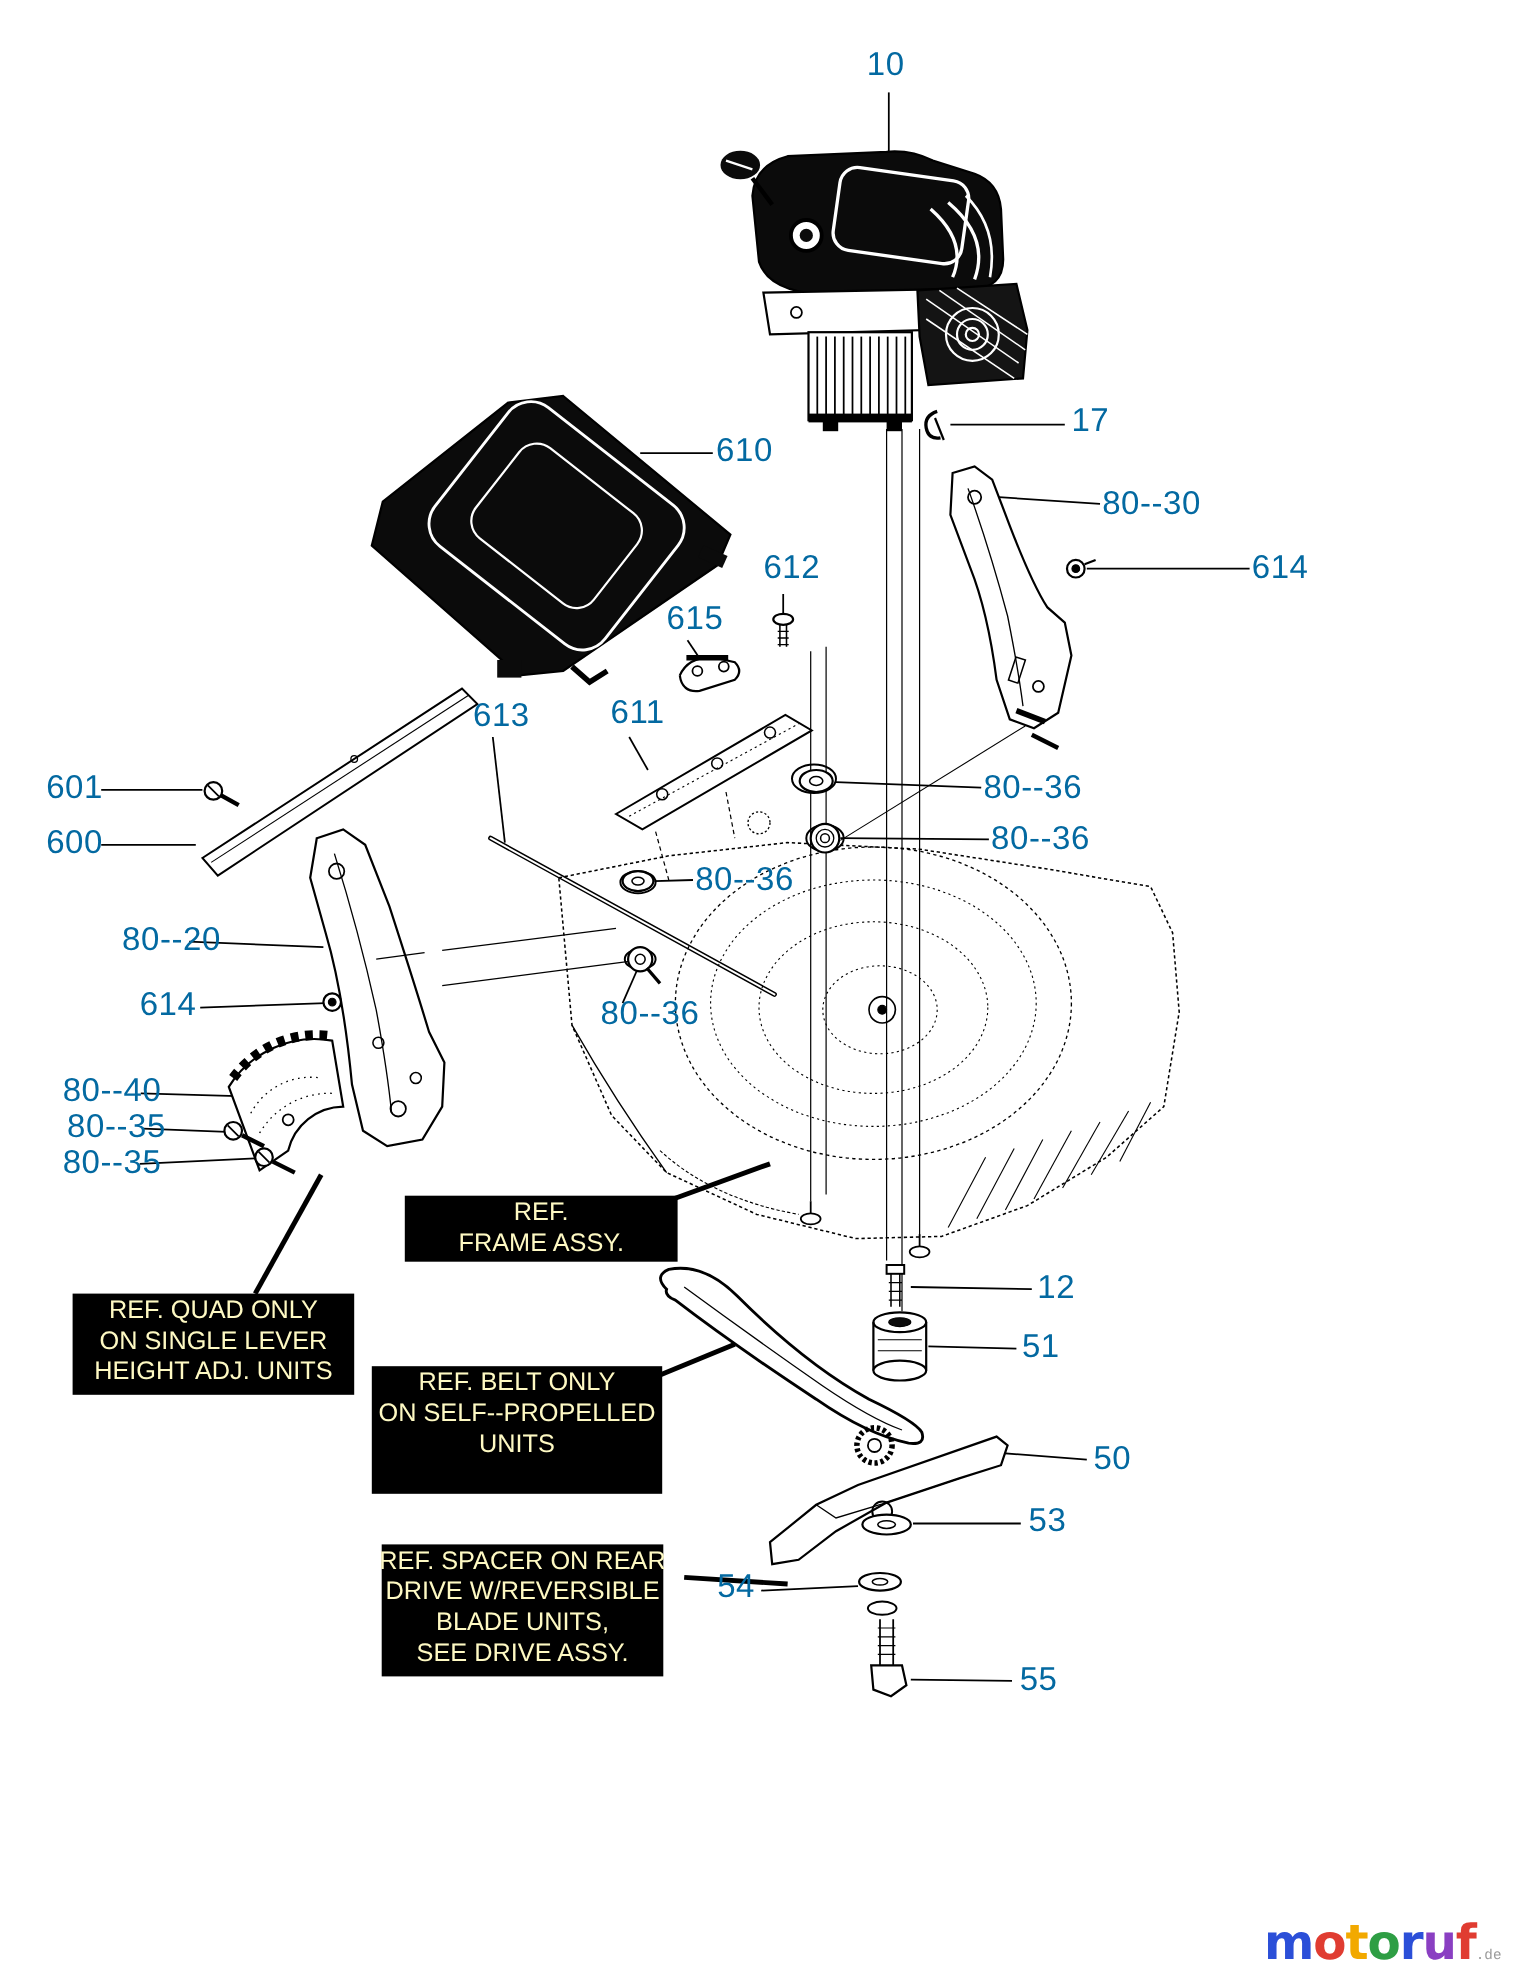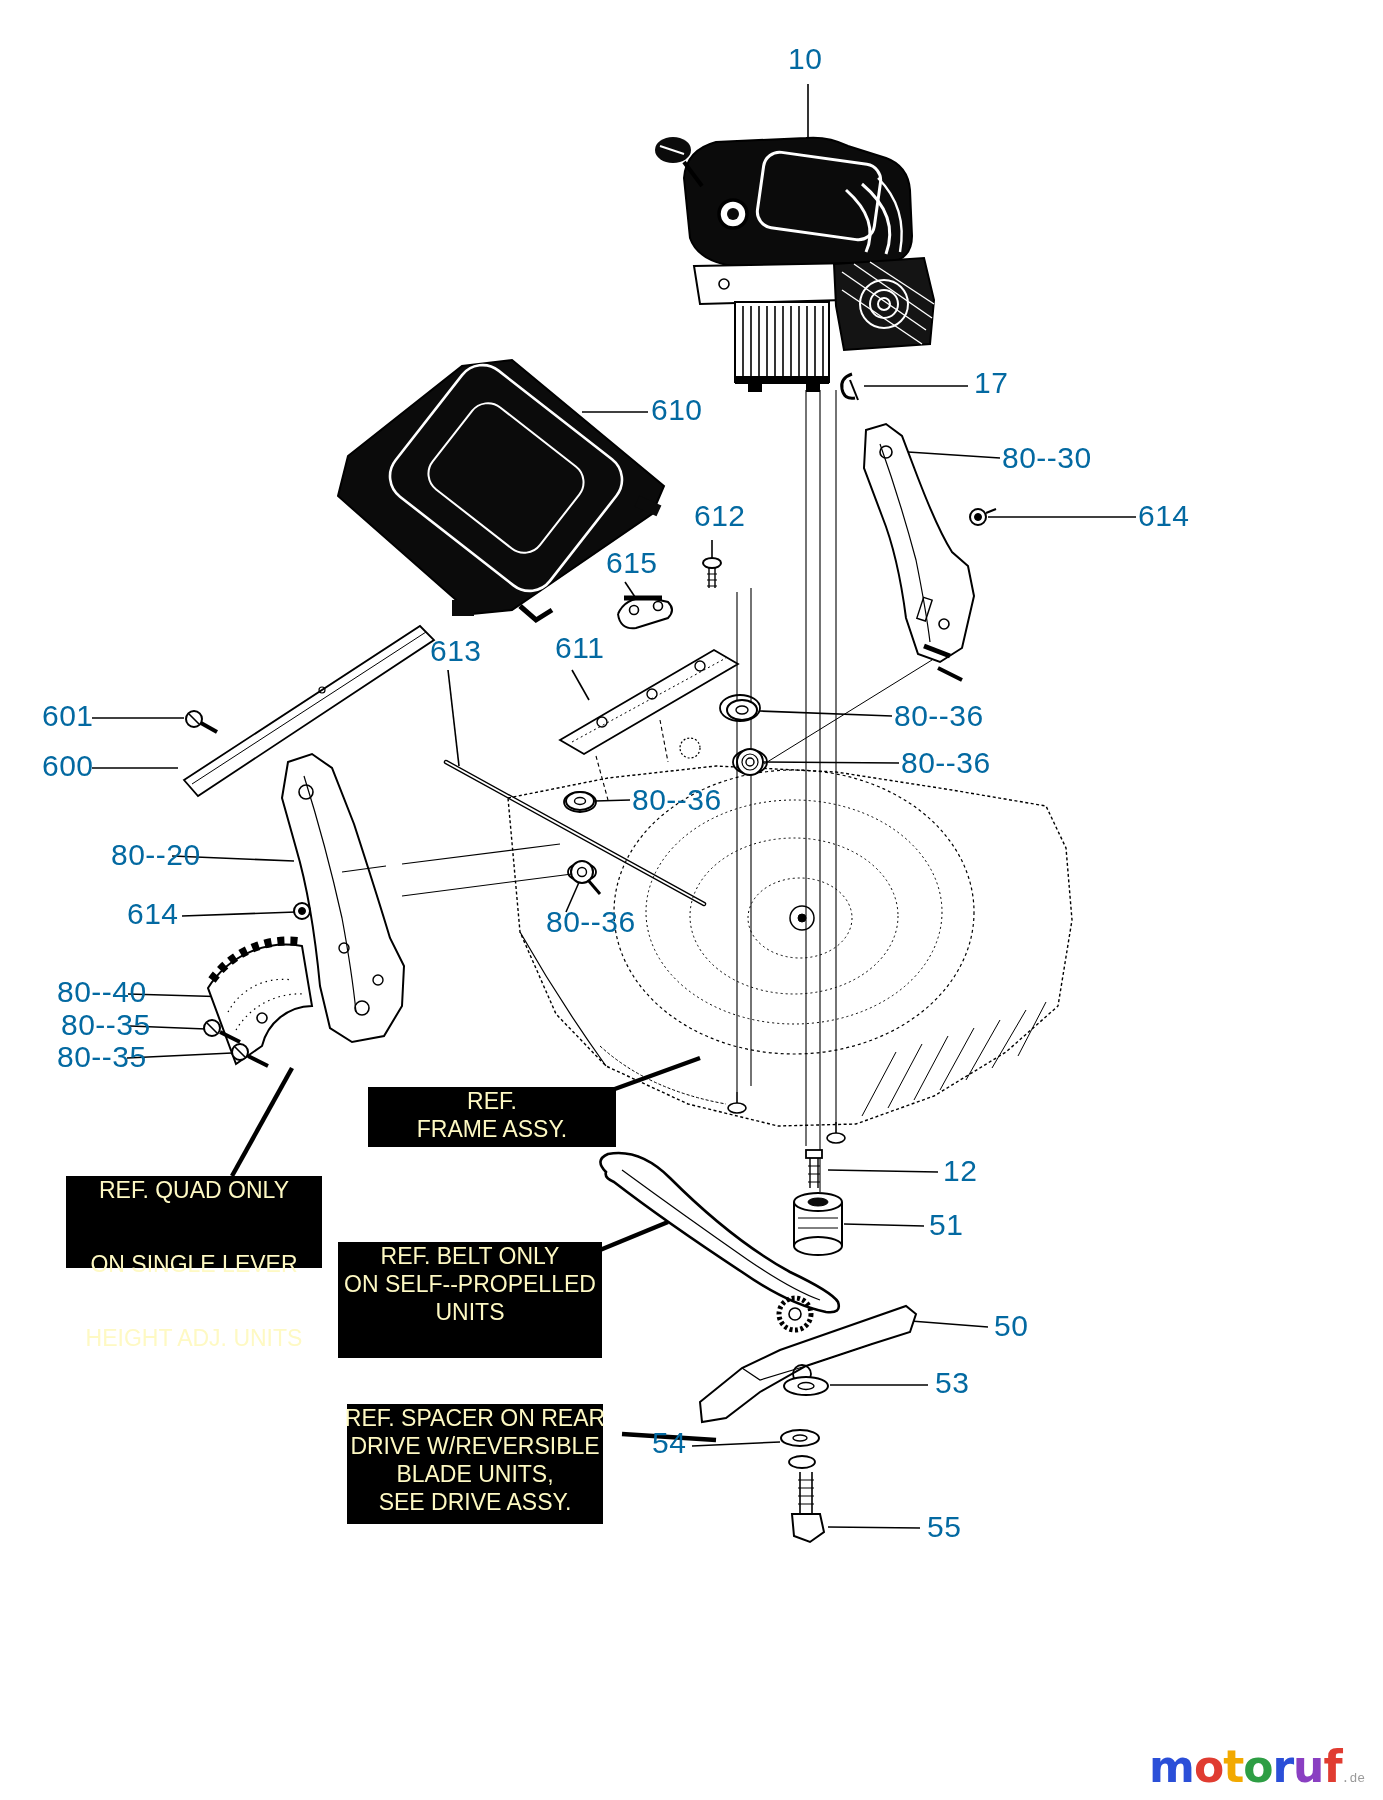--- a/index.html
+++ b/index.html
@@ -352,21 +352,21 @@
       <div class="part-label" style="left: 935px; top: 1366px;">53</div>
       <div class="part-label" style="left: 652px; top: 1426px;">54</div>
       <div class="part-label" style="left: 927px; top: 1510px;">55</div>
     </div>
 
   <div id="callouts">
       <div class="callout" style="left: 368px; top: 1087px; width: 248px; height: 60px;">
         <div class="callout-line">REF.</div>
         <div class="callout-line">FRAME ASSY.</div>
       </div>
-      <div class="callout" style="left: 66px; top: 1176px; width: 256px; height: 92px; gap: 46px;">
+      <div class="callout" style="left: 66px; top: 1176px; width: 256px; height: 92px;">
         <div class="callout-line">REF. QUAD ONLY</div>
         <div class="callout-line">ON SINGLE LEVER</div>
         <div class="callout-line">HEIGHT ADJ. UNITS</div>
       </div>
       <div class="callout" style="left: 338px; top: 1242px; width: 264px; height: 116px;">
         <div class="callout-line">REF. BELT ONLY</div>
         <div class="callout-line">ON SELF--PROPELLED</div>
         <div class="callout-line">UNITS</div>
       </div>
       <div class="callout" style="left: 347px; top: 1404px; width: 256px; height: 120px;">

